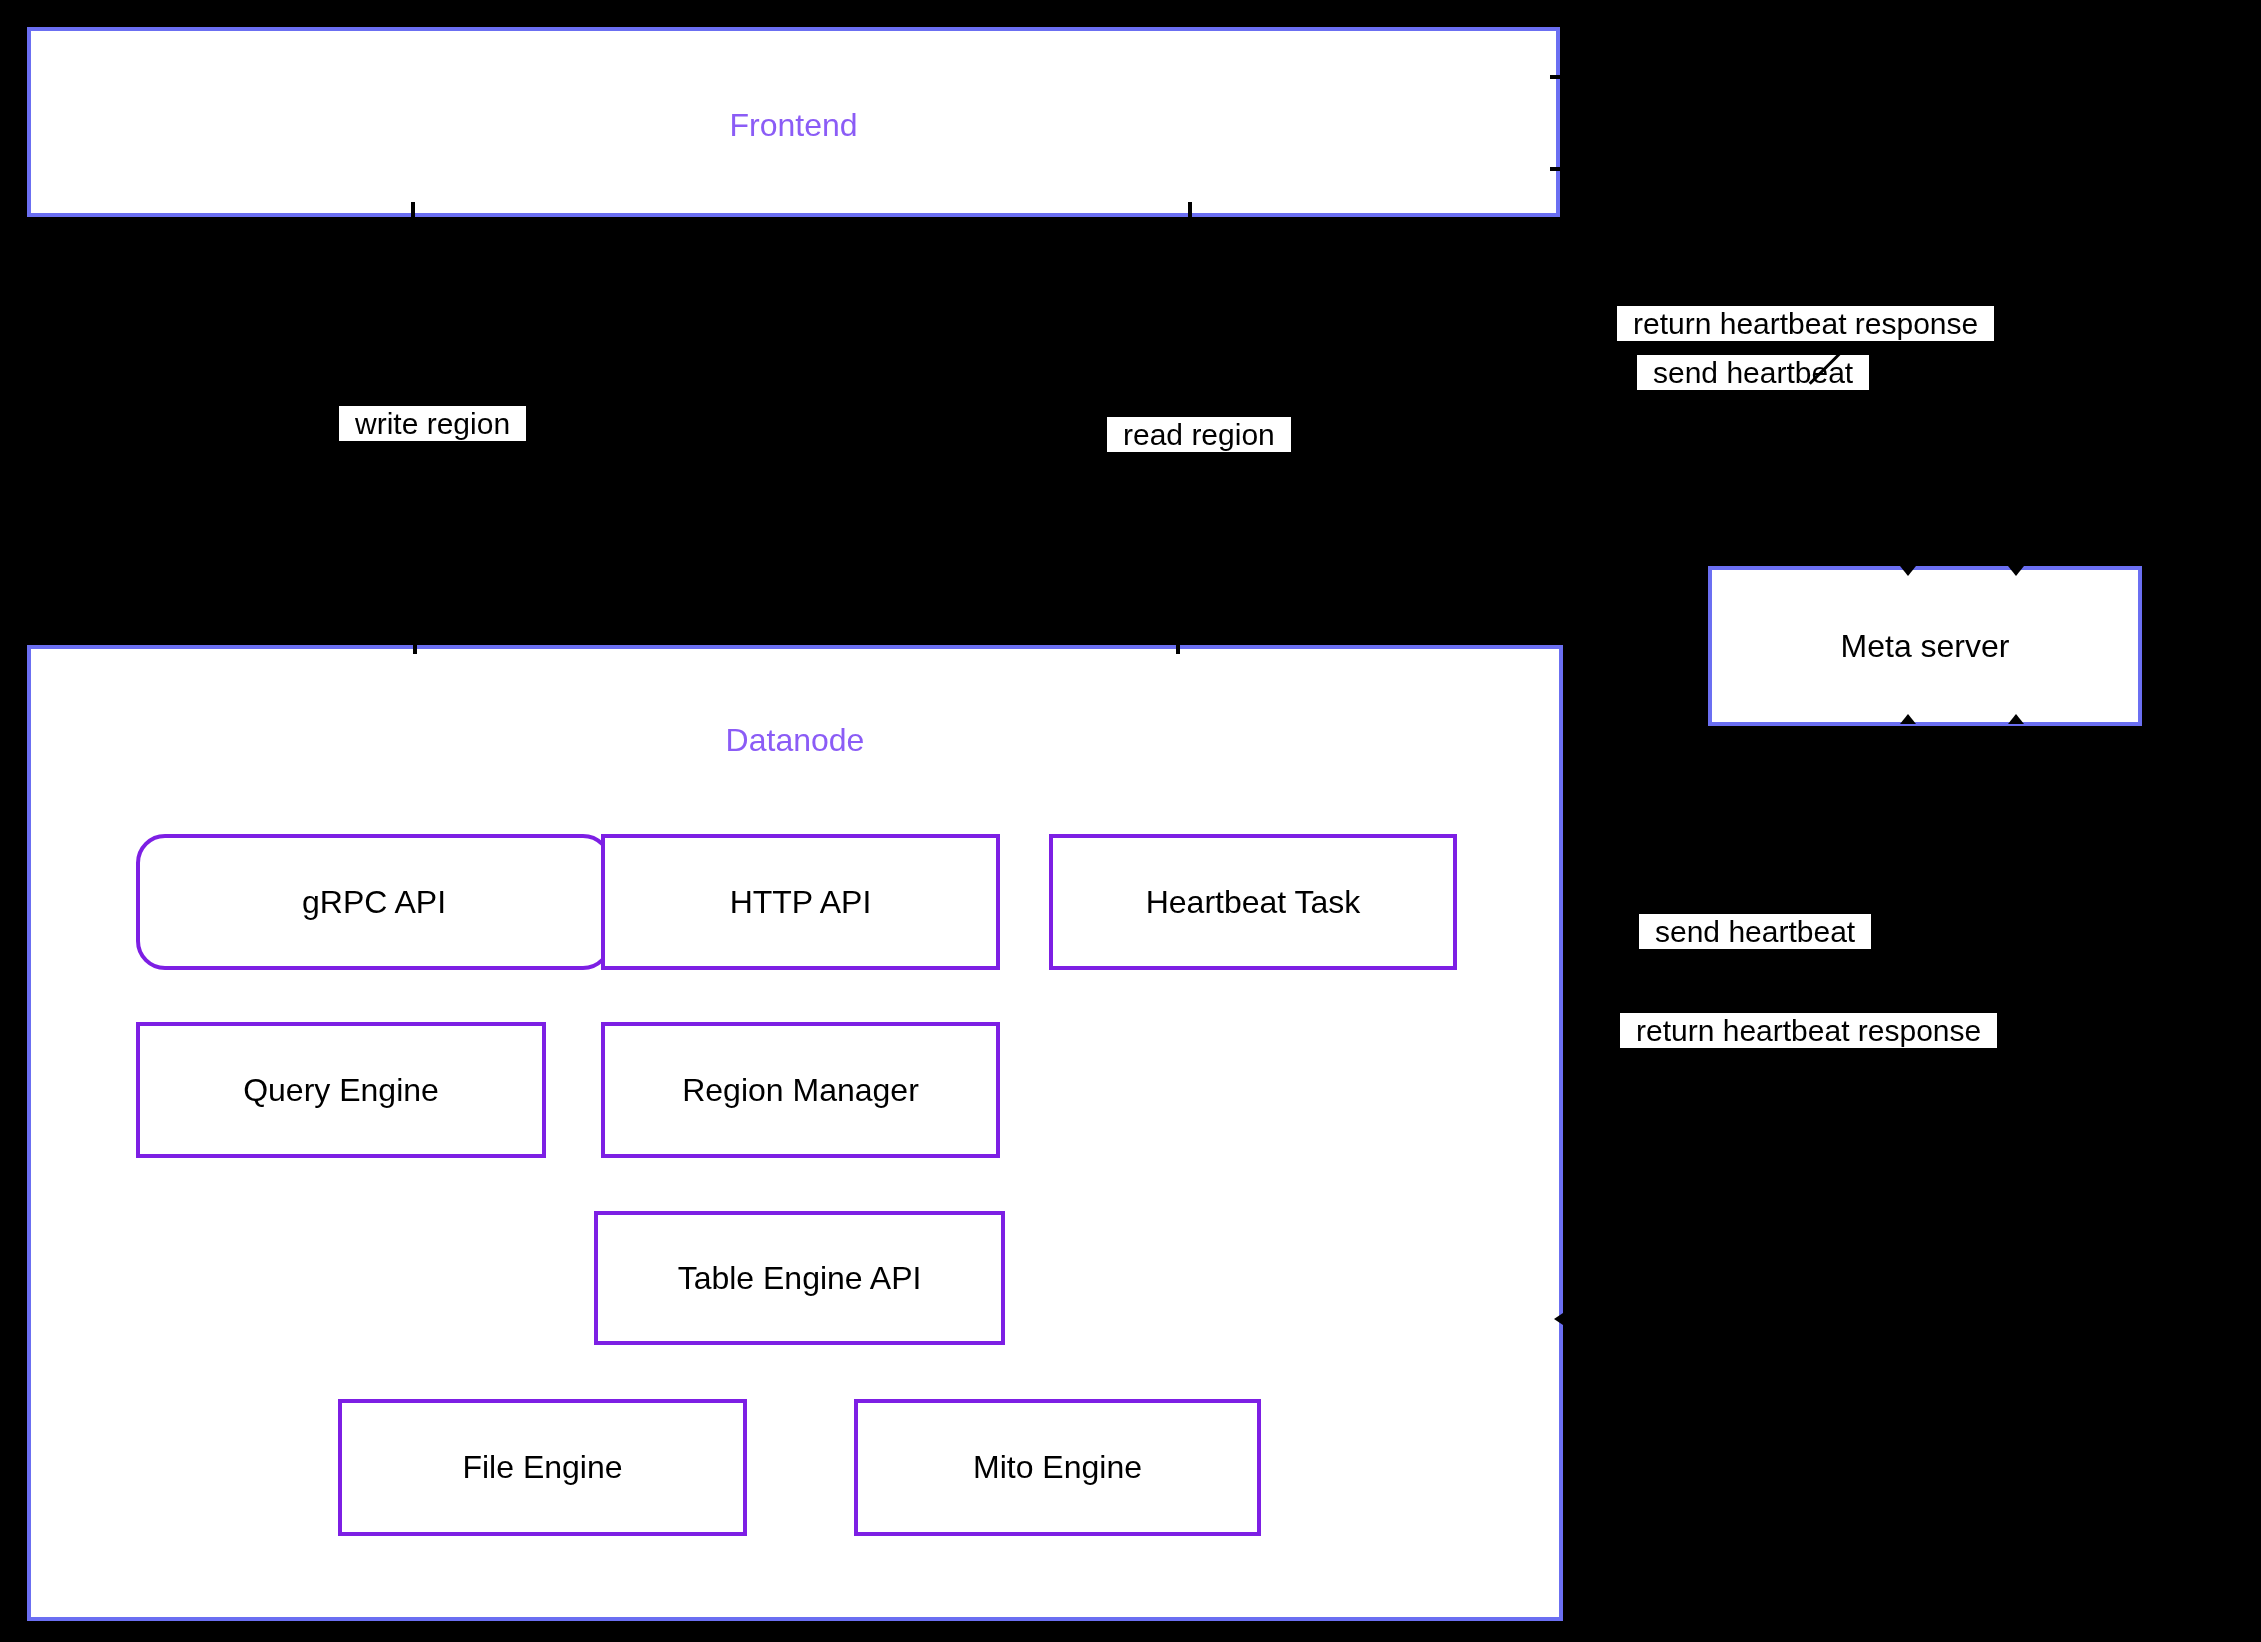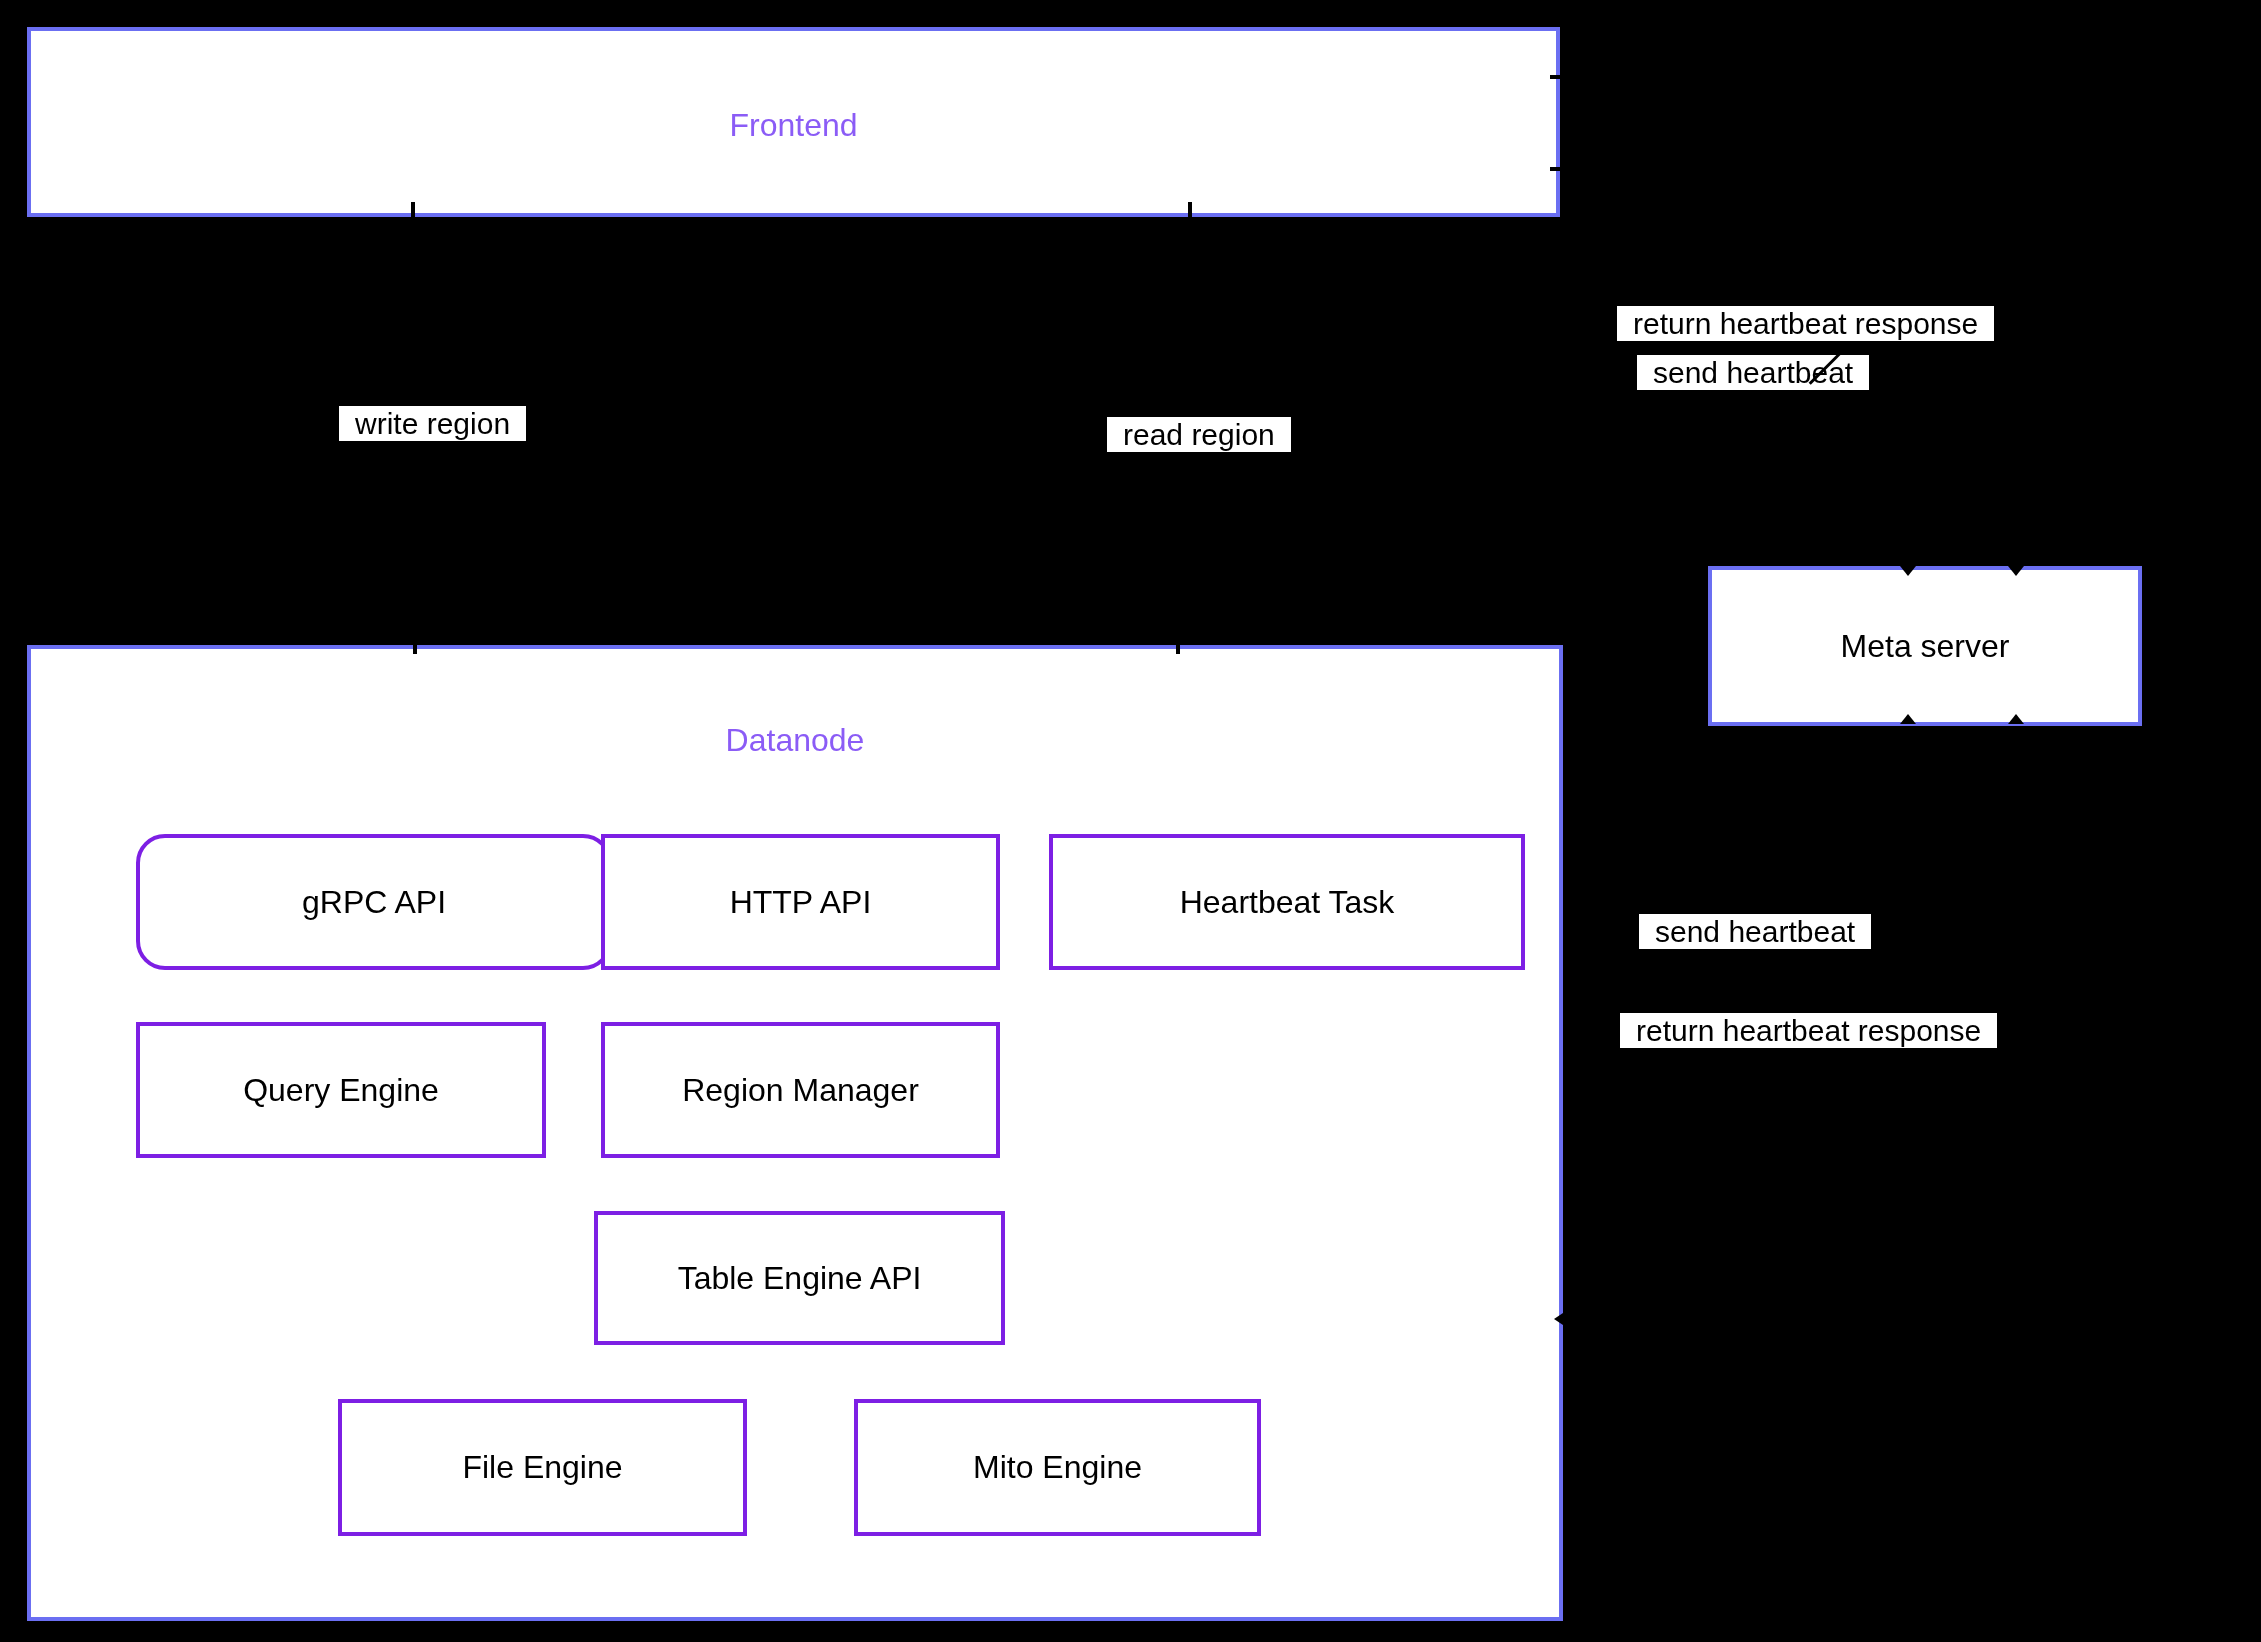--- a/index.html
+++ b/index.html
@@ -67,21 +67,21 @@
   #frontend-box{left:27px;top:27px;width:1533px;height:190px;}
   #frontend-title{top:75px;}
 
   #datanode-box{left:27px;top:645px;width:1536px;height:976px;}
   #datanode-title{top:721px;left:27px;width:1536px;text-align:center;}
 
   #meta-box{left:1708px;top:566px;width:434px;height:160px;}
 
   #comp-grpc   {left:136px; top:834px;width:476px;height:136px;border-radius:29px;}
   #comp-http   {left:601px; top:834px;width:399px;height:136px;}
-  #comp-hb     {left:1049px;top:834px;width:476px;height:136px;}
+  #comp-hb     {left:1049px;top:834px;width:408px;height:136px;}
   #comp-query  {left:136px; top:1022px;width:410px;height:136px;}
   #comp-region {left:601px; top:1022px;width:399px;height:136px;}
   #comp-request{left:1049px;top:1022px;width:408px;height:136px;}
   #comp-table  {left:594px; top:1211px;width:411px;height:134px;}
   #comp-file   {left:338px; top:1399px;width:409px;height:137px;}
   #comp-mito   {left:854px;top:1399px;width:407px;height:137px;}
 
   #label-write-region {left:339px; top:406px;}
   #label-read-region  {left:1107px;top:417px;}
   #label-return-hb-top{left:1617px;top:306px;}

